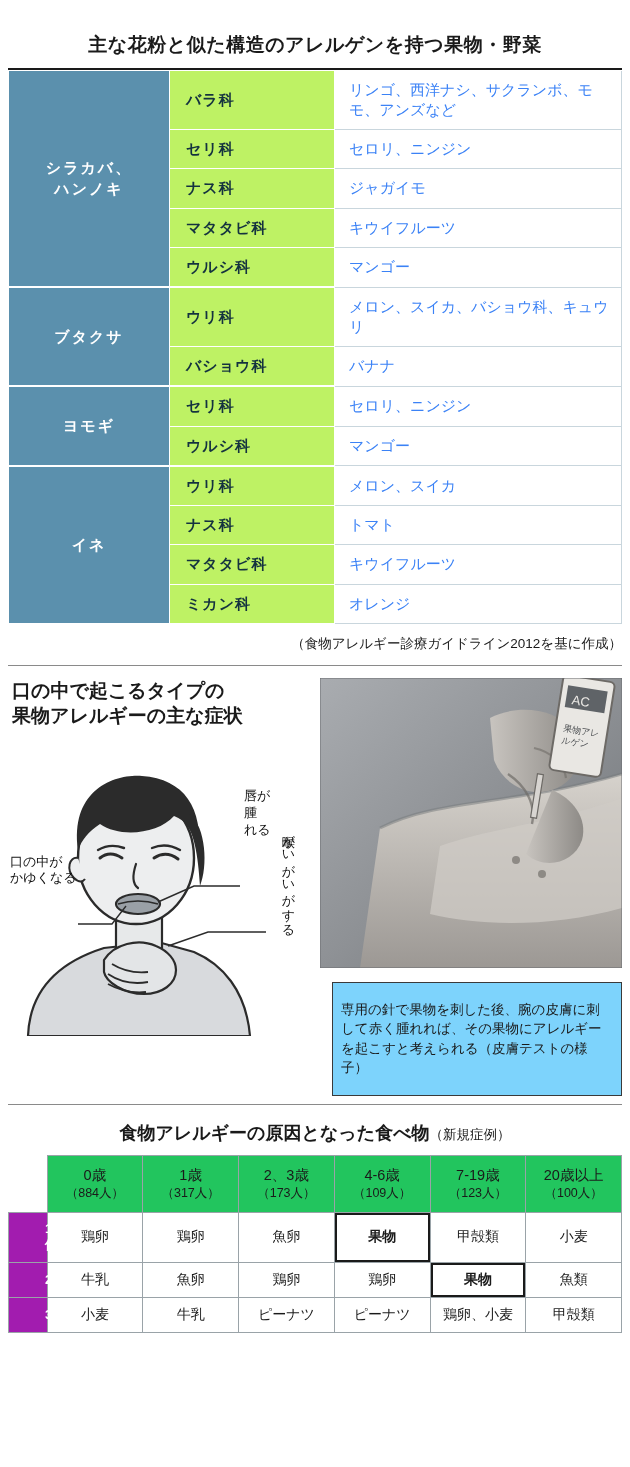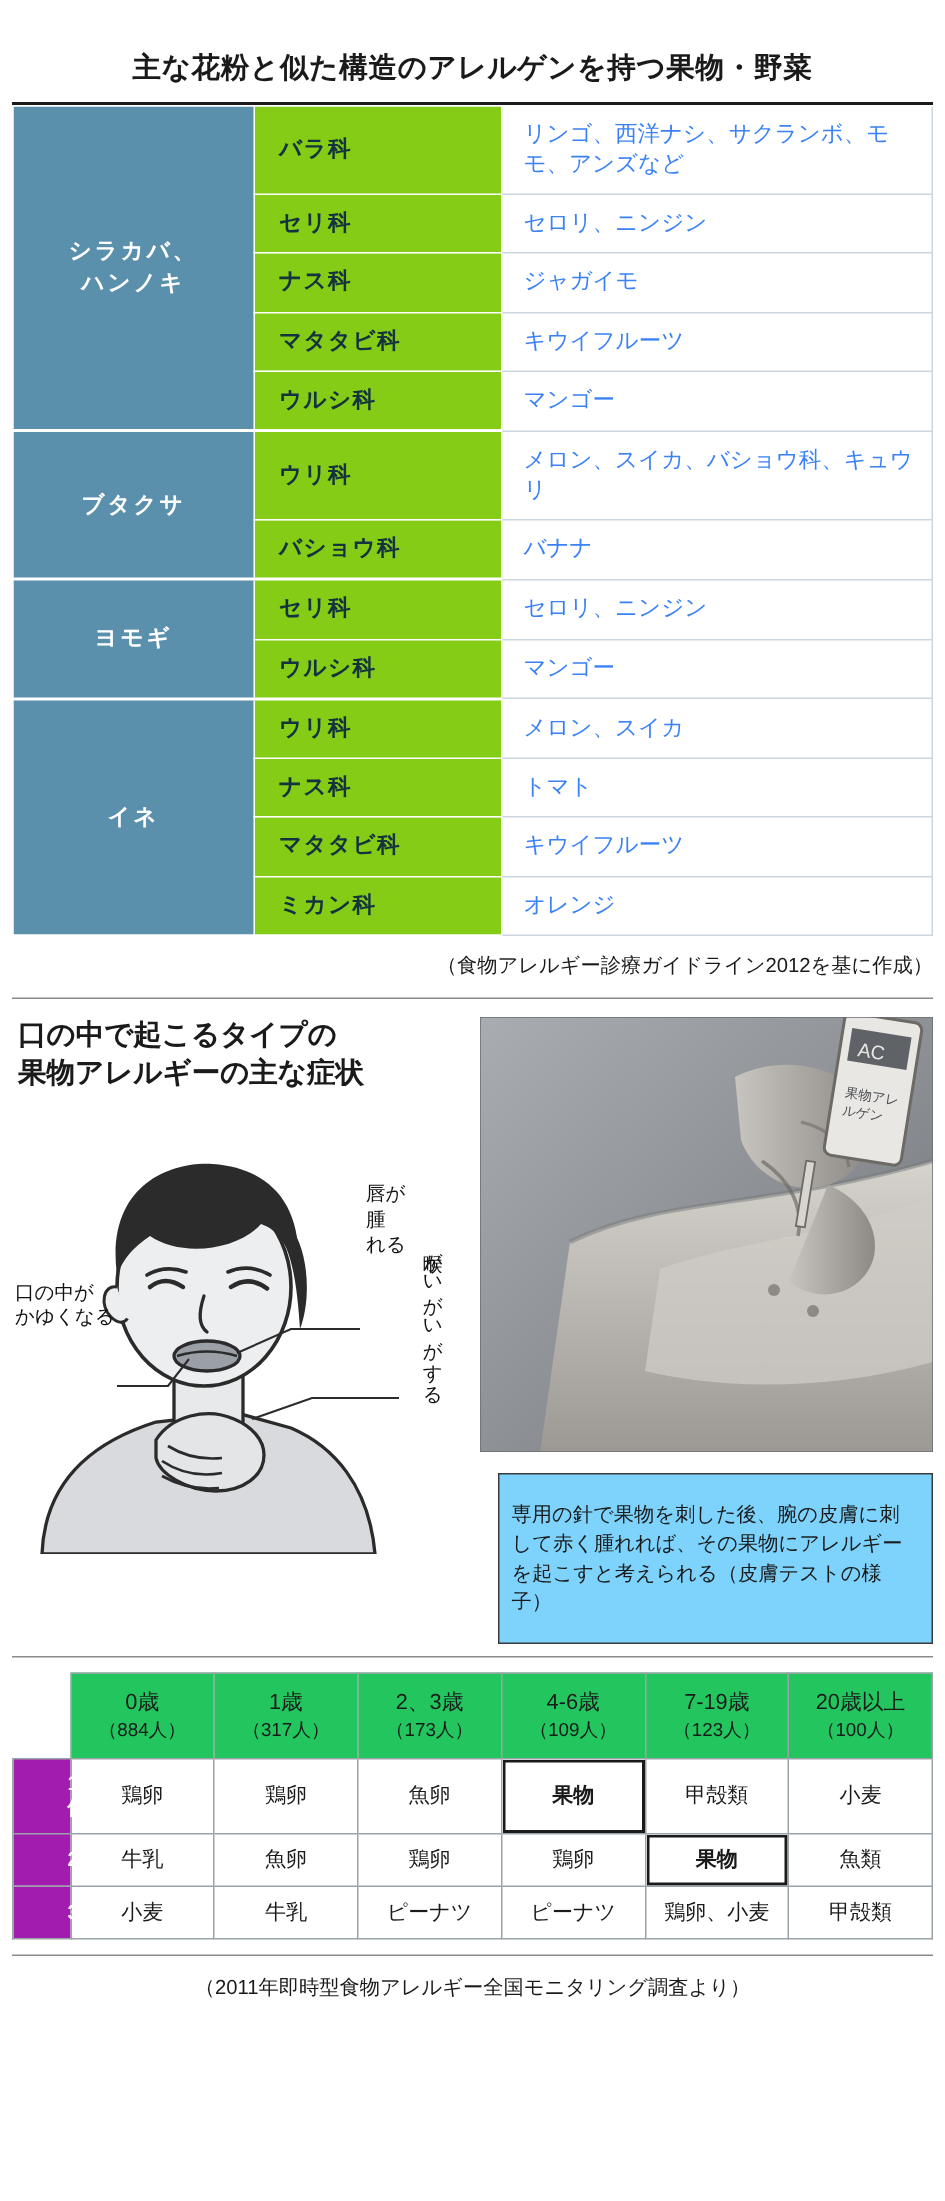--- a/index.html
+++ b/index.html
@@ -41,21 +41,21 @@
     background:#5b90ad;
     color:#ffffff;
     font-weight:bold;
     text-align:center;
     letter-spacing:2px;
     border-bottom:1px solid #ffffff;
     border-right:1px solid #ffffff;
   }
   .pollen-table .c-family{
     width:148px;
-    background:#84cc16;
+    background:#bef264;
     color:#14323f;
     font-weight:bold;
     text-align:left;
     padding:9px 0 9px 16px;
     letter-spacing:1px;
   }
   .pollen-table .c-foods{
     background:#ffffff;
     color:#3b82f6;
     padding:9px 8px 9px 14px;
@@ -335,20 +335,23 @@
         <circle cx="222" cy="196" r="4" fill="#7e7a76" opacity="0.8"></circle>
 
         <rect width="302" height="290" fill="none" stroke="#6a6d70" stroke-width="1"></rect>
       </svg>
     </div>
 
     <div class="photo-caption">専用の針で果物を刺した後、腕の皮膚に刺して赤く腫れれば、その果物にアレルギーを起こすと考えられる（皮膚テストの様子）</div>
   </div>
 
   <div class="cause-wrap">
+    <div class="cause-title">
+      <span>食物アレルギーの原因となった食べ物</span><span class="sub">（新規症例）</span>
+    </div>
     <table class="cause-table">
       <thead>
           <tr id="cause-head">
             <th class="corner"></th>
             <th><span>0歳</span><span class="cnt">（884人）</span></th>
             <th><span>1歳</span><span class="cnt">（317人）</span></th>
             <th><span>2、3歳</span><span class="cnt">（173人）</span></th>
             <th><span>4-6歳</span><span class="cnt">（109人）</span></th>
             <th><span>7-19歳</span><span class="cnt">（123人）</span></th>
             <th><span>20歳以上</span><span class="cnt">（100人）</span></th>
@@ -377,16 +380,15 @@
             <td class="rank">3</td>
             <td>小麦</td>
             <td>牛乳</td>
             <td>ピーナツ</td>
             <td>ピーナツ</td>
             <td>鶏卵、小麦</td>
             <td>甲殻類</td>
           </tr>
         </tbody>
     </table>
-    <div class="bottom-note">（2011年即時型食物アレルギー全国モニタリング調査より）</div>
   </div>
 
 </div>
 
 </body></html>

